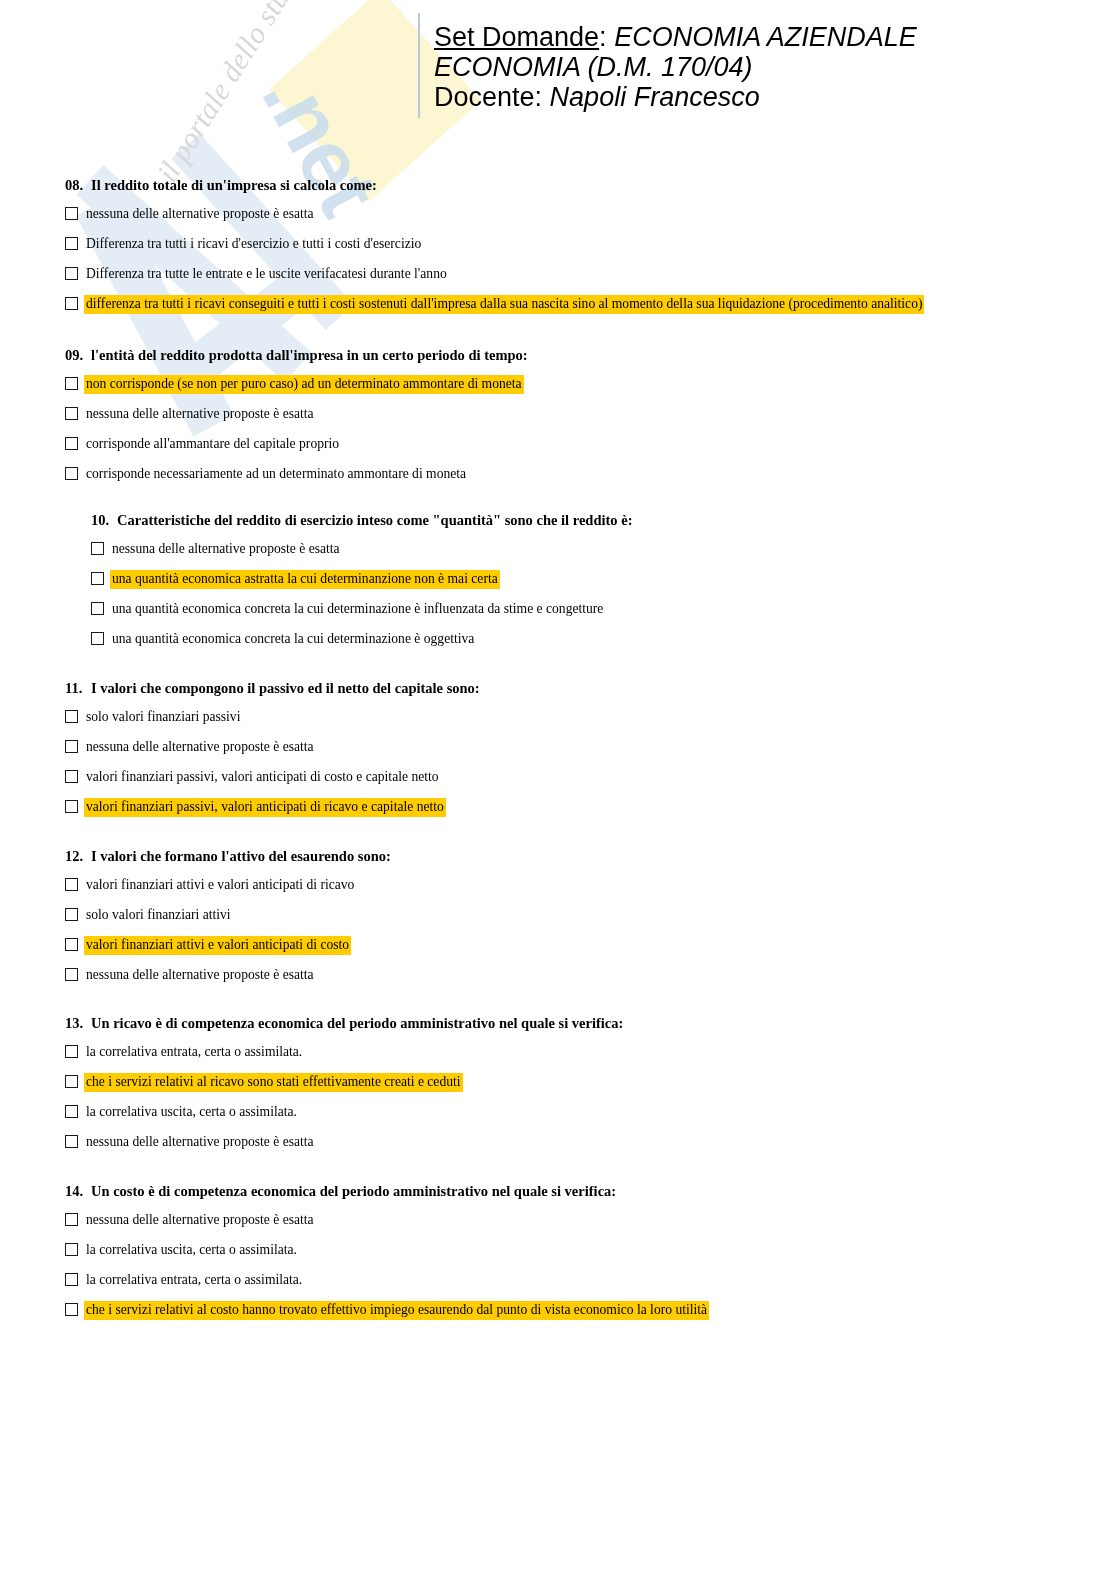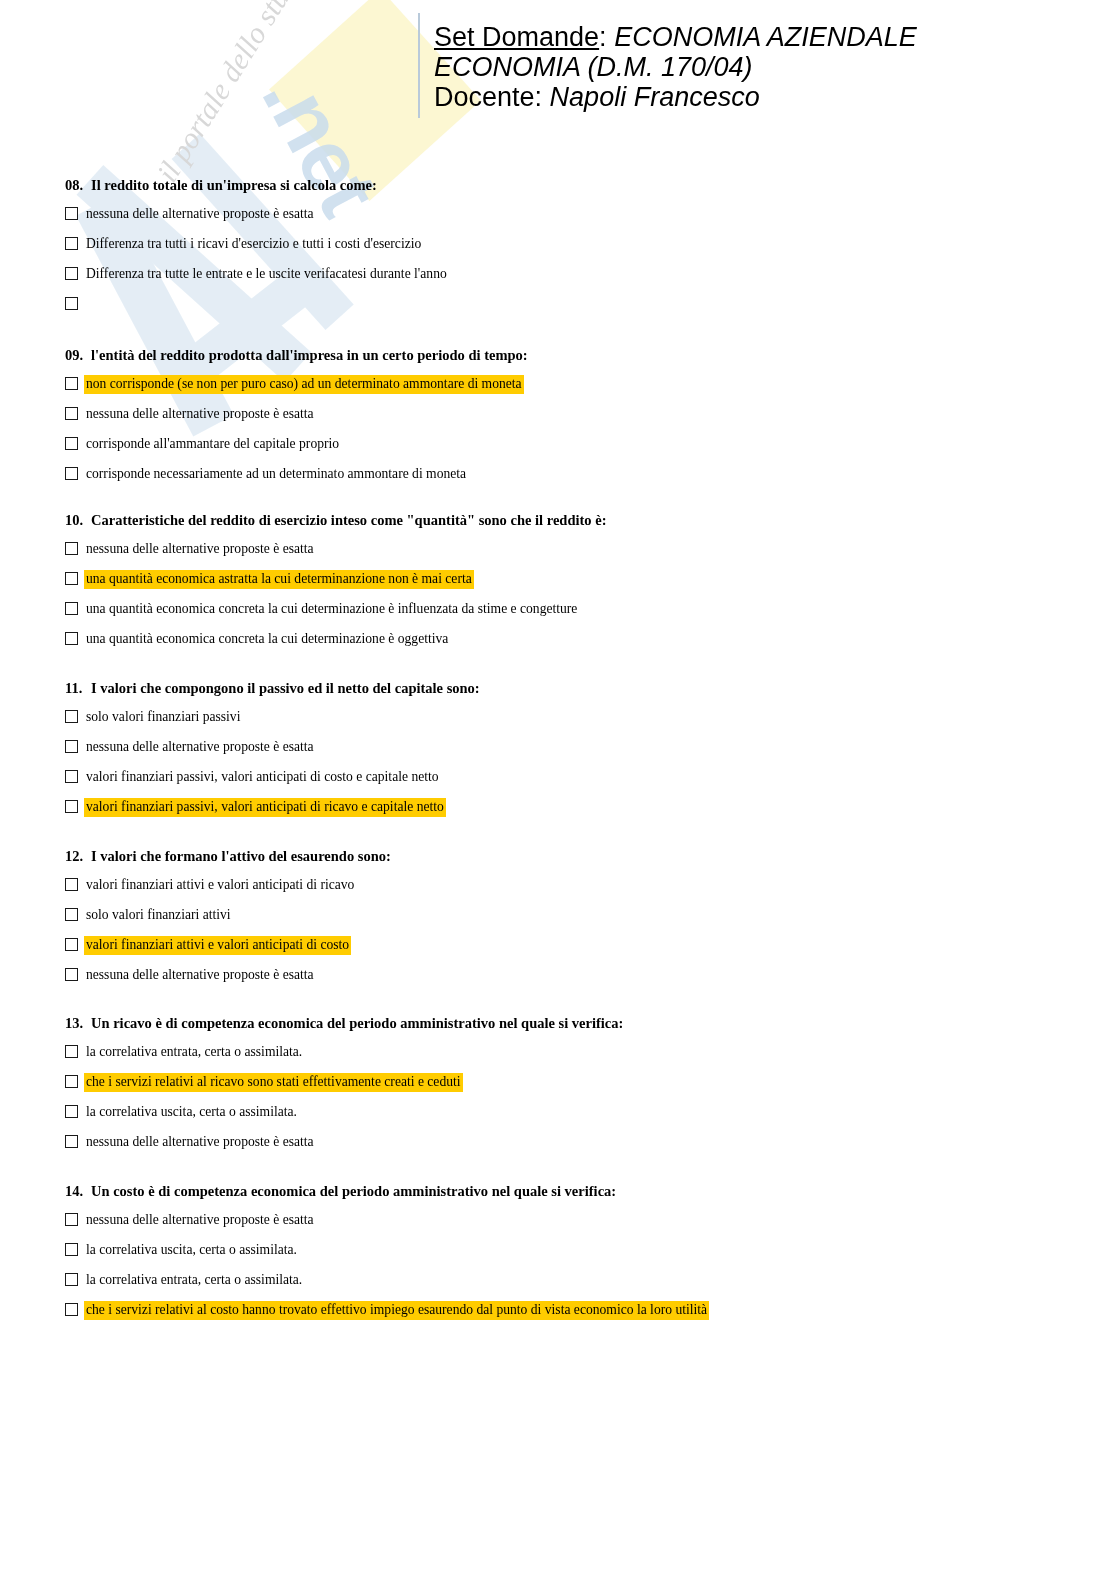--- a/index.html
+++ b/index.html
@@ -181,20 +181,21 @@
       <div class="answer-row">
         <span class="checkbox"></span>
         <span class="answer-text">Differenza tra tutti i ricavi d'esercizio e tutti i costi d'esercizio</span>
       </div>
       <div class="answer-row">
         <span class="checkbox"></span>
         <span class="answer-text">Differenza tra tutte le entrate e le uscite verifacatesi durante l'anno</span>
       </div>
       <div class="answer-row">
         <span class="checkbox"></span>
+        <span class="answer-text highlight">differenza tra tutti i ricavi conseguiti e tutti i costi sostenuti dall'impresa dalla sua nascita sino al momento della sua liquidazione (procedimento analitico)</span>
       </div>
     </div>
     <div class="question-block" style="top: 346px;">
       <div class="q-title"><span class="q-num">09.</span><span>l'entità del reddito prodotta dall'impresa in un certo periodo di tempo:</span></div>
       <div class="answer-row">
         <span class="checkbox"></span>
         <span class="answer-text highlight">non corrisponde (se non per puro caso) ad un determinato ammontare di moneta</span>
       </div>
       <div class="answer-row">
         <span class="checkbox"></span>
@@ -202,21 +203,21 @@
       </div>
       <div class="answer-row">
         <span class="checkbox"></span>
         <span class="answer-text">corrisponde all'ammantare del capitale proprio</span>
       </div>
       <div class="answer-row">
         <span class="checkbox"></span>
         <span class="answer-text">corrisponde necessariamente ad un determinato ammontare di moneta</span>
       </div>
     </div>
-    <div class="question-block" style="top: 511px;">
+    <div class="question-block" style="top: 511px; margin-left: 26px;">
       <div class="q-title"><span class="q-num">10.</span><span>Caratteristiche del reddito di esercizio inteso come "quantità" sono che il reddito è:</span></div>
       <div class="answer-row">
         <span class="checkbox"></span>
         <span class="answer-text">nessuna delle alternative proposte è esatta</span>
       </div>
       <div class="answer-row">
         <span class="checkbox"></span>
         <span class="answer-text highlight">una quantità economica astratta la cui determinanzione non è mai certa</span>
       </div>
       <div class="answer-row">

